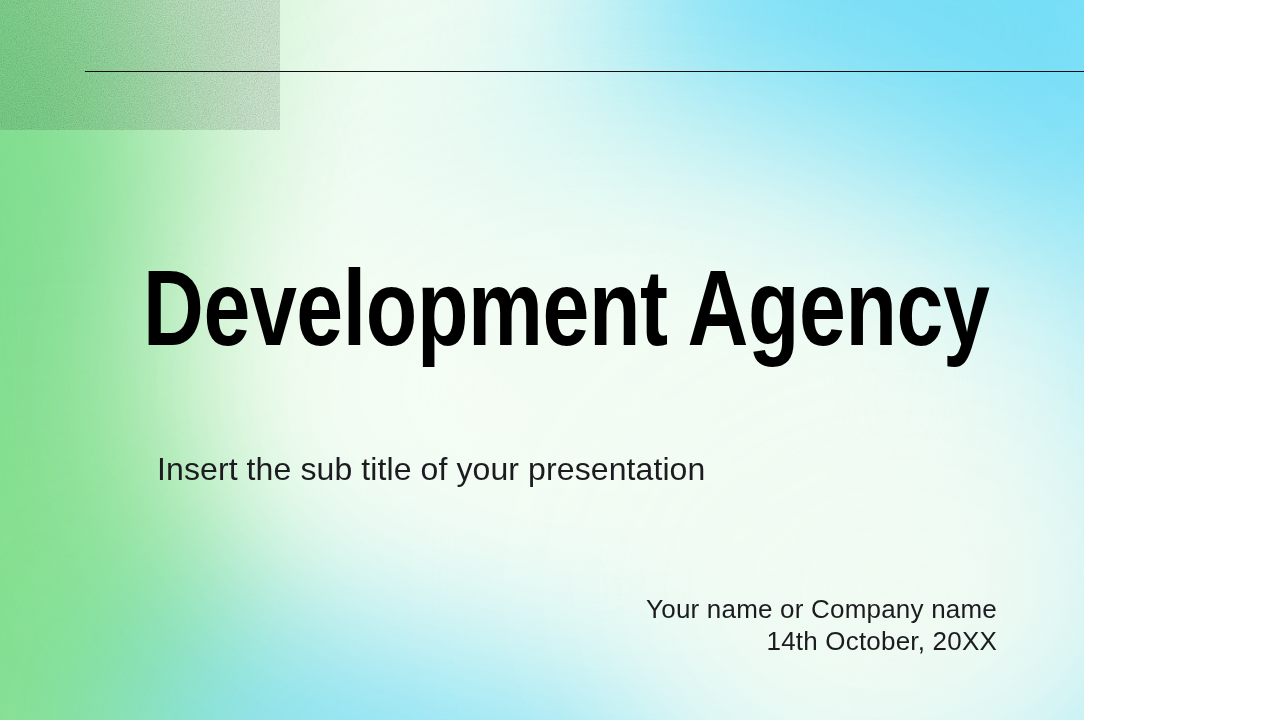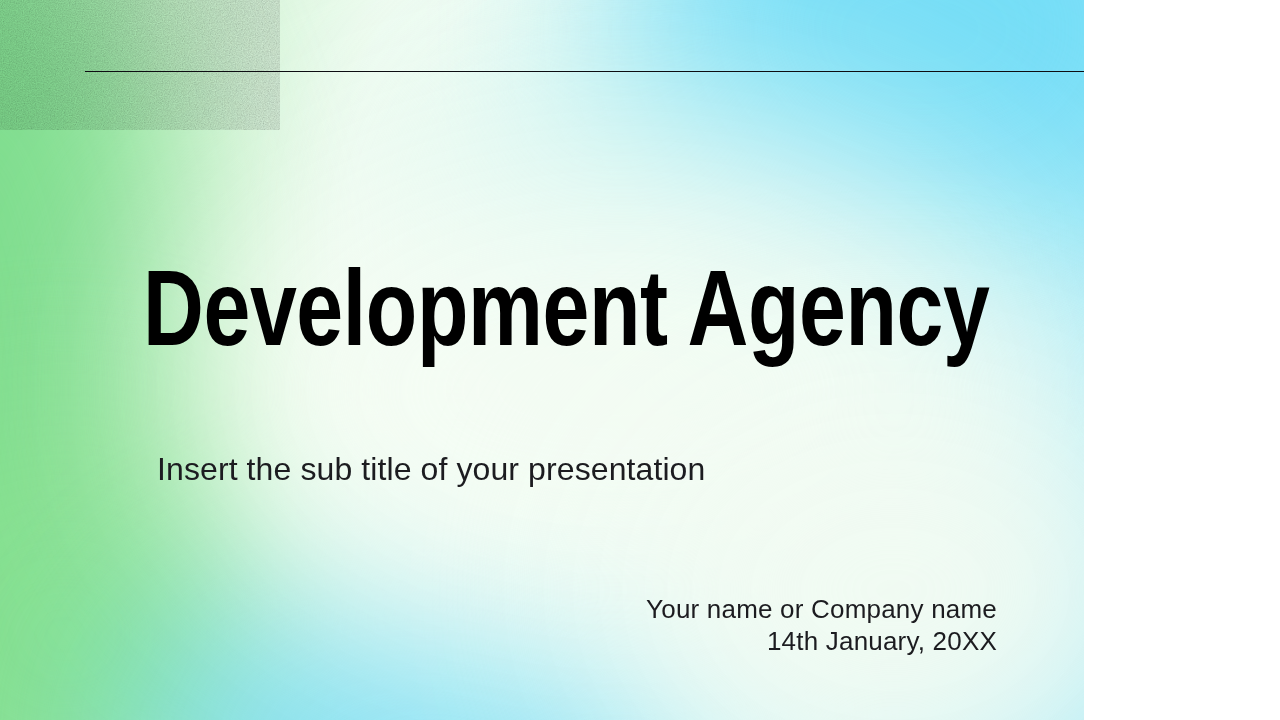--- a/index.html
+++ b/index.html
@@ -201,16 +201,16 @@
   </svg>
 
   <div class="rule"></div>
 
   <h1 class="title">Development Agency</h1>
 
   <p class="subtitle">Insert the sub title of your presentation</p>
 
   <div class="footer">
     <span class="footer-line">Your name or Company name</span>
-    <span class="footer-line">14th January, 20XX</span>
+    <span class="footer-line">14th October, 20XX</span>
   </div>
 
 </div>
 
 </body></html>

